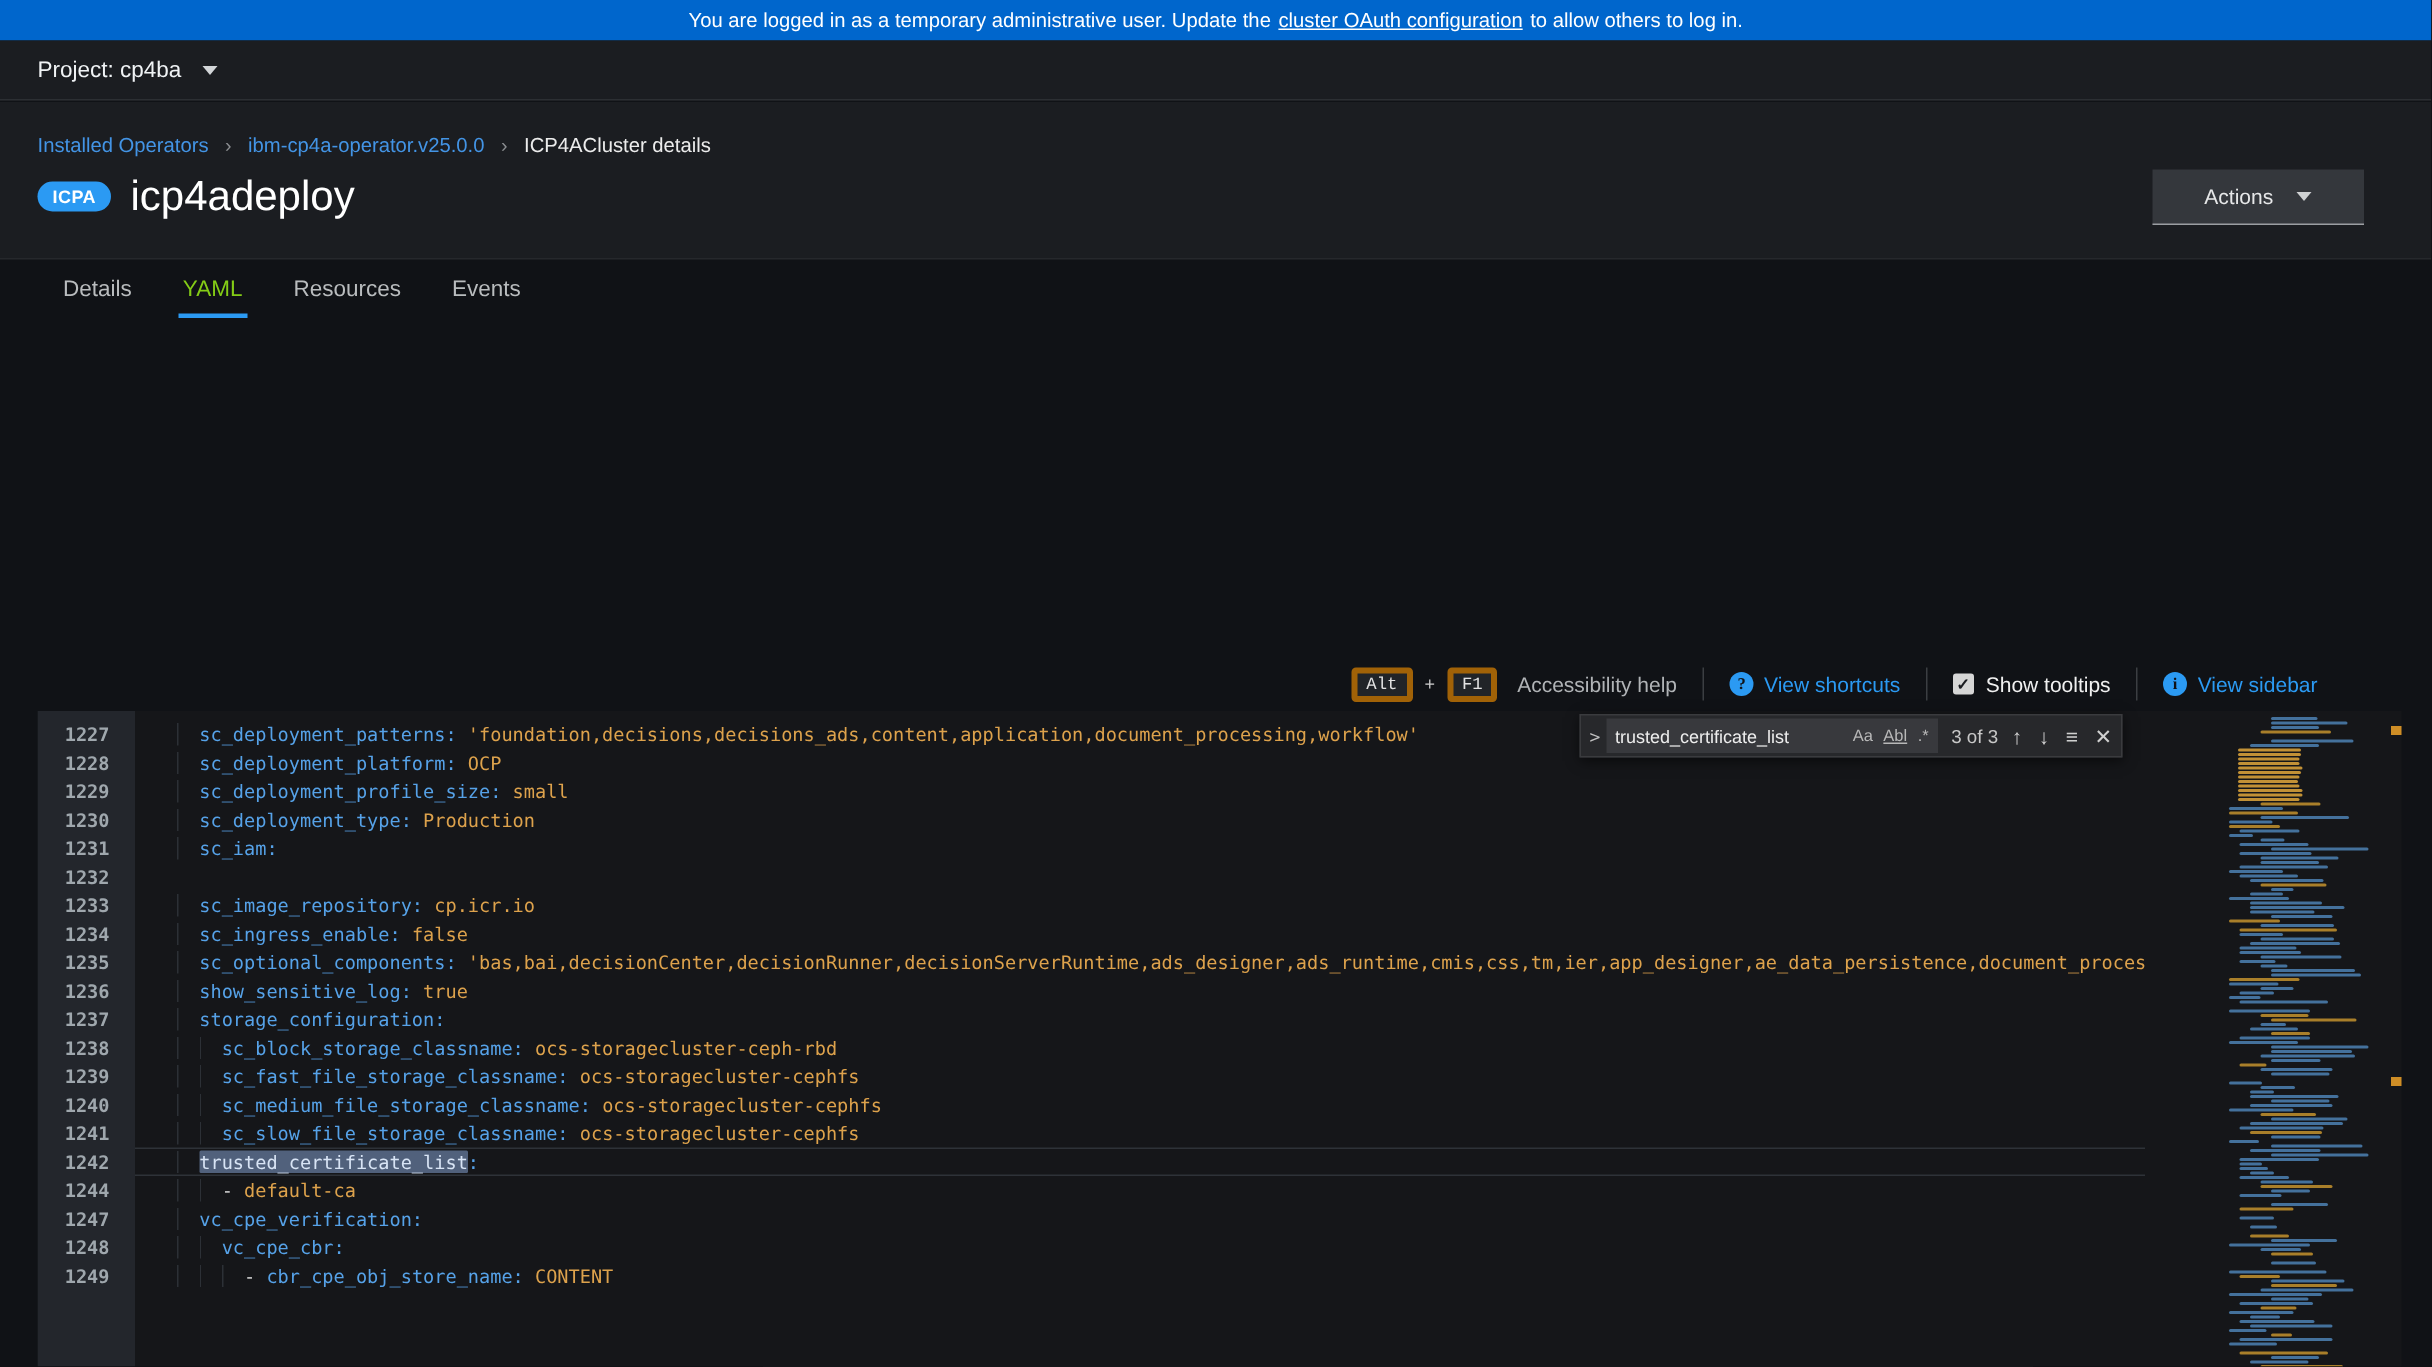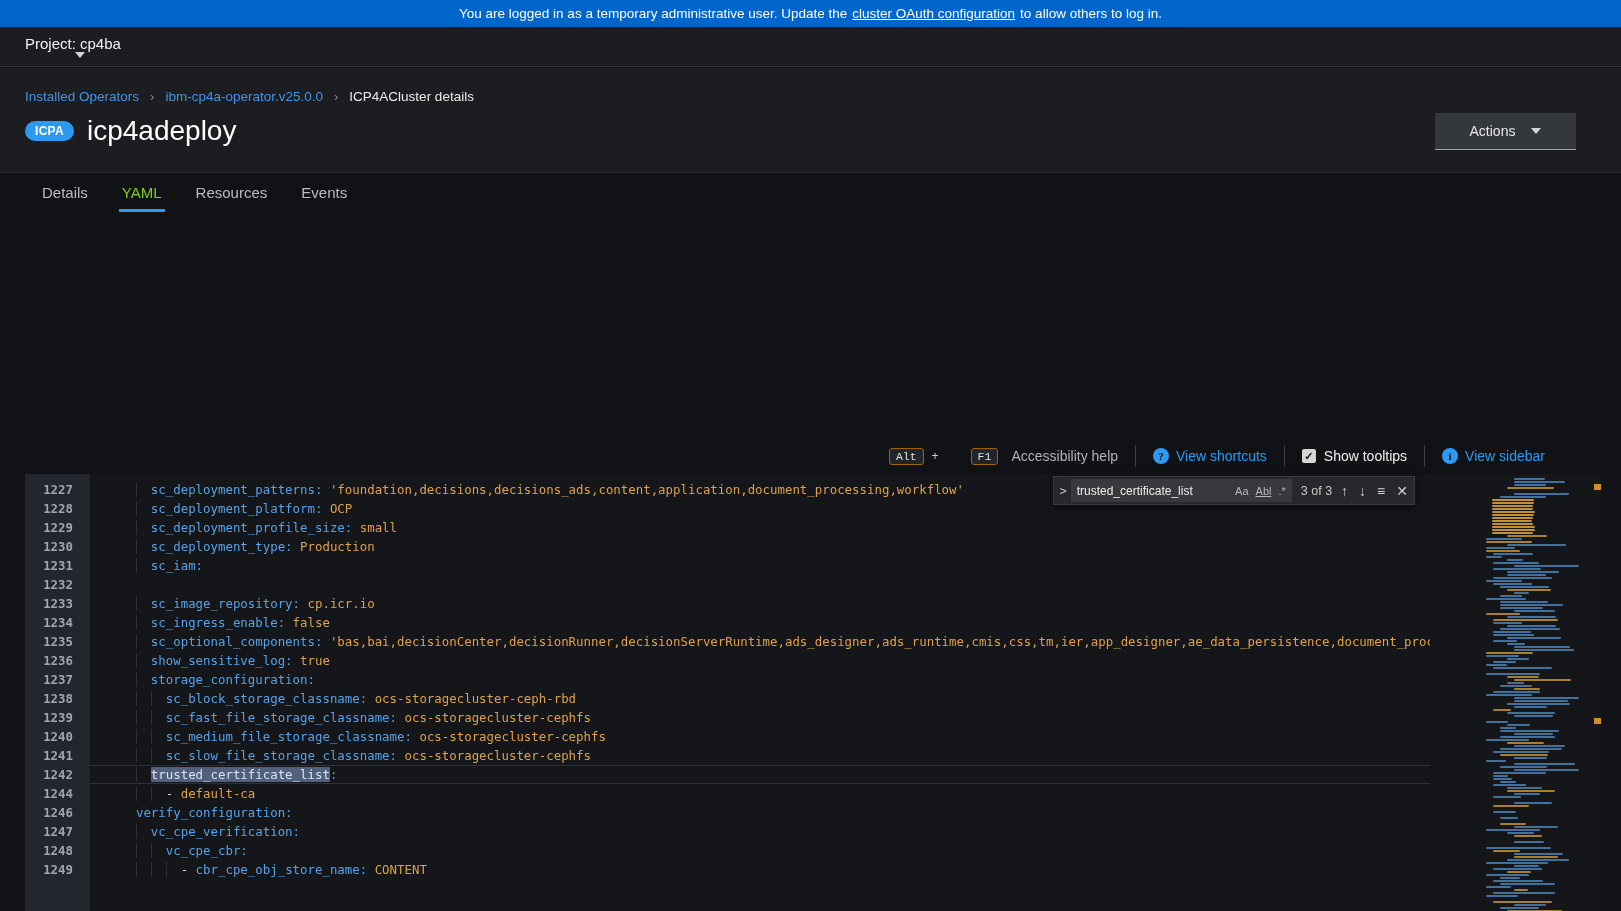--- a/index.html
+++ b/index.html
@@ -7,21 +7,21 @@
        font-family:"Liberation Sans",sans-serif;-webkit-font-smoothing:antialiased;}
 
   
   .banner{position:absolute;top:0;left:0;right:0;height:27px;background:#0066cc;color:#fff;
           display:flex;align-items:center;justify-content:center;font-size:13.5px;}
   .banner a{color:#fff;text-decoration:underline;margin:0 5px;cursor:pointer;}
 
   
   .projectbar{position:absolute;top:27px;left:0;right:0;height:40px;background:#1b1d21;
               border-bottom:1px solid #2c2f33;display:flex;align-items:center;padding-left:25px;box-sizing:border-box;}
-  .projsel{display:flex;align-items:center;color:#f0f3f5;font-size:15px;cursor:pointer;flex-direction:column;}
+  .projsel{display:flex;align-items:center;color:#f0f3f5;font-size:15px;cursor:pointer;}
   .caret{width:0;height:0;border-left:5px solid transparent;border-right:5px solid transparent;
          border-top:6px solid #d2d5d8;margin-left:14px;display:inline-block;}
 
   
   .header{position:absolute;top:68px;left:0;right:0;height:104px;background:#1b1d21;}
   .breadcrumb{position:absolute;top:21px;left:25px;display:flex;align-items:center;gap:11px;font-size:13.5px;}
   .breadcrumb .bc-link{color:#4394e5;cursor:pointer;text-decoration:none;}
   .breadcrumb .bc-sep{color:#8a8d90;font-size:13px;}
   .breadcrumb .bc-current{color:#ececec;}
   .titlerow{position:absolute;top:47px;left:25px;display:flex;align-items:center;gap:13px;}
@@ -37,42 +37,42 @@
         display:flex;padding-left:25px;box-sizing:border-box;}
   .tab{padding:0 17px;display:flex;align-items:center;font-size:15px;color:#b9bcbe;position:relative;cursor:pointer;}
   .tab.active{color:#84cc16;}
   .tab.active::after{content:'';position:absolute;bottom:0;left:14px;right:14px;height:3px;background:#2b9af3;}
 
   
   .main{position:absolute;top:212px;left:0;right:0;bottom:0;background:#101216;}
 
   
   .ed-toolbar{position:absolute;top:229px;right:76px;height:30px;display:flex;align-items:center;gap:13px;font-size:14px;}
-  .kbd{border:1px solid #a16207;border-radius:3px;padding:1px 6px;font-family:"Liberation Mono",monospace;
-       font-size:11.5px;color:#e2e2e2;background:#212428;margin-left:24px;}
+  .kbd{border:4px solid #a16207;border-radius:3px;padding:1px 6px;font-family:"Liberation Mono",monospace;
+       font-size:11.5px;color:#e2e2e2;background:#212428;}
   .plus{color:#cccccc;font-size:12px;margin:0 -5px;}
   .tb-label{color:#b0b3b6;}
   .vdiv{width:1px;height:22px;background:#3b3e42;margin:0 4px;}
   .tb-link{display:flex;align-items:center;gap:7px;color:#2b9af3;cursor:pointer;}
   .qicon,.iicon{width:16px;height:16px;border-radius:50%;background:#2b9af3;color:#101216;font-size:11px;
         font-weight:bold;display:flex;align-items:center;justify-content:center;font-family:"Liberation Serif",serif;}
   .cbwrap{display:flex;align-items:center;gap:8px;cursor:pointer;}
   .cb{width:14px;height:14px;background:#d6d6d6;border-radius:2px;color:#1b1d21;font-size:11px;font-weight:bold;
       display:flex;align-items:center;justify-content:center;}
   .cb-label{color:#f0f0f0;}
 
   
   .editor{position:absolute;top:262px;left:25px;width:1576px;height:594px;background:#151619;overflow:hidden;}
   .gutter-col{position:absolute;top:0;bottom:0;left:0;width:65px;background:#23262c;}
   .code-lines{position:absolute;top:0;left:0;right:0;padding-top:6px;}
   .code-row{display:flex;height:19px;line-height:19px;font-family:"DejaVu Sans Mono","Liberation Mono",monospace;
             font-size:12.4px;white-space:pre;position:relative;}
   .lnum{width:65px;flex:0 0 65px;text-align:right;padding-right:17px;box-sizing:border-box;
         color:#9fa7ad;font-weight:bold;position:relative;z-index:1;}
-  .ltxt{padding-left:31px;width:1340px;flex:0 0 1340px;overflow:hidden;box-sizing:border-box;}
+  .ltxt{padding-left:13px;width:1340px;flex:0 0 1340px;overflow:hidden;box-sizing:border-box;}
   .code-row.current .ltxt{border-top:1px solid #2e3238;border-bottom:1px solid #2e3238;line-height:17px;}
   .tok-k{color:#56a2e8;}
   .tok-v{color:#dda24c;}
   .tok-p{color:#d4d4d4;}
   .tok-m{color:#d8e4f5;background:#51617c;border-radius:1px;}
   .ig{box-shadow:inset 1px 0 0 #2c3036;}
 
   
   .minimap{position:absolute;top:0;bottom:0;left:1405px;width:171px;background:#151619;z-index:3;padding-top:4px;box-sizing:border-box;}
   .mrow{height:2px;margin-bottom:1px;border-radius:1px;}
@@ -173,21 +173,20 @@
           <div class="code-row"><span class="lnum">1234</span><span class="ltxt"><span>  </span><span class="ig">  </span><span class="tok-k">sc_ingress_enable:</span><span class="tok-p"> </span><span class="tok-v">false</span></span></div>
           <div class="code-row"><span class="lnum">1235</span><span class="ltxt"><span>  </span><span class="ig">  </span><span class="tok-k">sc_optional_components:</span><span class="tok-p"> </span><span class="tok-v">'bas,bai,decisionCenter,decisionRunner,decisionServerRuntime,ads_designer,ads_runtime,cmis,css,tm,ier,app_designer,ae_data_persistence,document_processing,workflow'</span></span></div>
           <div class="code-row"><span class="lnum">1236</span><span class="ltxt"><span>  </span><span class="ig">  </span><span class="tok-k">show_sensitive_log:</span><span class="tok-p"> </span><span class="tok-v">true</span></span></div>
           <div class="code-row"><span class="lnum">1237</span><span class="ltxt"><span>  </span><span class="ig">  </span><span class="tok-k">storage_configuration:</span></span></div>
           <div class="code-row"><span class="lnum">1238</span><span class="ltxt"><span>  </span><span class="ig">  </span><span class="ig">  </span><span class="tok-k">sc_block_storage_classname:</span><span class="tok-p"> </span><span class="tok-v">ocs-storagecluster-ceph-rbd</span></span></div>
           <div class="code-row"><span class="lnum">1239</span><span class="ltxt"><span>  </span><span class="ig">  </span><span class="ig">  </span><span class="tok-k">sc_fast_file_storage_classname:</span><span class="tok-p"> </span><span class="tok-v">ocs-storagecluster-cephfs</span></span></div>
           <div class="code-row"><span class="lnum">1240</span><span class="ltxt"><span>  </span><span class="ig">  </span><span class="ig">  </span><span class="tok-k">sc_medium_file_storage_classname:</span><span class="tok-p"> </span><span class="tok-v">ocs-storagecluster-cephfs</span></span></div>
           <div class="code-row"><span class="lnum">1241</span><span class="ltxt"><span>  </span><span class="ig">  </span><span class="ig">  </span><span class="tok-k">sc_slow_file_storage_classname:</span><span class="tok-p"> </span><span class="tok-v">ocs-storagecluster-cephfs</span></span></div>
           <div class="code-row current"><span class="lnum">1242</span><span class="ltxt"><span>  </span><span class="ig">  </span><span class="tok-m">trusted_certificate_list</span><span class="tok-k">:</span></span></div>
           <div class="code-row"><span class="lnum">1244</span><span class="ltxt"><span>  </span><span class="ig">  </span><span class="ig">  </span><span class="tok-p">- </span><span class="tok-v">default-ca</span></span></div>
-          <div class="code-row"><span class="lnum">1246</span><span class="ltxt"><span>  </span><span class="tok-k">verify_configuration:</span></span></div>
           <div class="code-row"><span class="lnum">1247</span><span class="ltxt"><span>  </span><span class="ig">  </span><span class="tok-k">vc_cpe_verification:</span></span></div>
           <div class="code-row"><span class="lnum">1248</span><span class="ltxt"><span>  </span><span class="ig">  </span><span class="ig">  </span><span class="tok-k">vc_cpe_cbr:</span></span></div>
           <div class="code-row"><span class="lnum">1249</span><span class="ltxt"><span>  </span><span class="ig">  </span><span class="ig">  </span><span class="ig">  </span><span class="tok-p">- </span><span class="tok-k">cbr_cpe_obj_store_name:</span><span class="tok-p"> </span><span class="tok-v">CONTENT</span></span></div>
         </div>
       <div class="minimap" id="minimap">
           <div class="mrow" style="margin-left: 84px; width: 30.6094px; background: rgb(68, 113, 156);"></div>
           <div class="mrow" style="margin-left: 84px; width: 50.5939px; background: rgb(68, 113, 156);"></div>
           <div class="mrow" style="margin-left: 84px; width: 31.9212px; background: rgb(68, 113, 156);"></div>
           <div class="mrow" style="margin-left: 77px; width: 47.0792px; background: rgb(169, 127, 42);"></div>
           <div class="mrow" style="margin-left: 0px; width: 0px; background: transparent;"></div>

